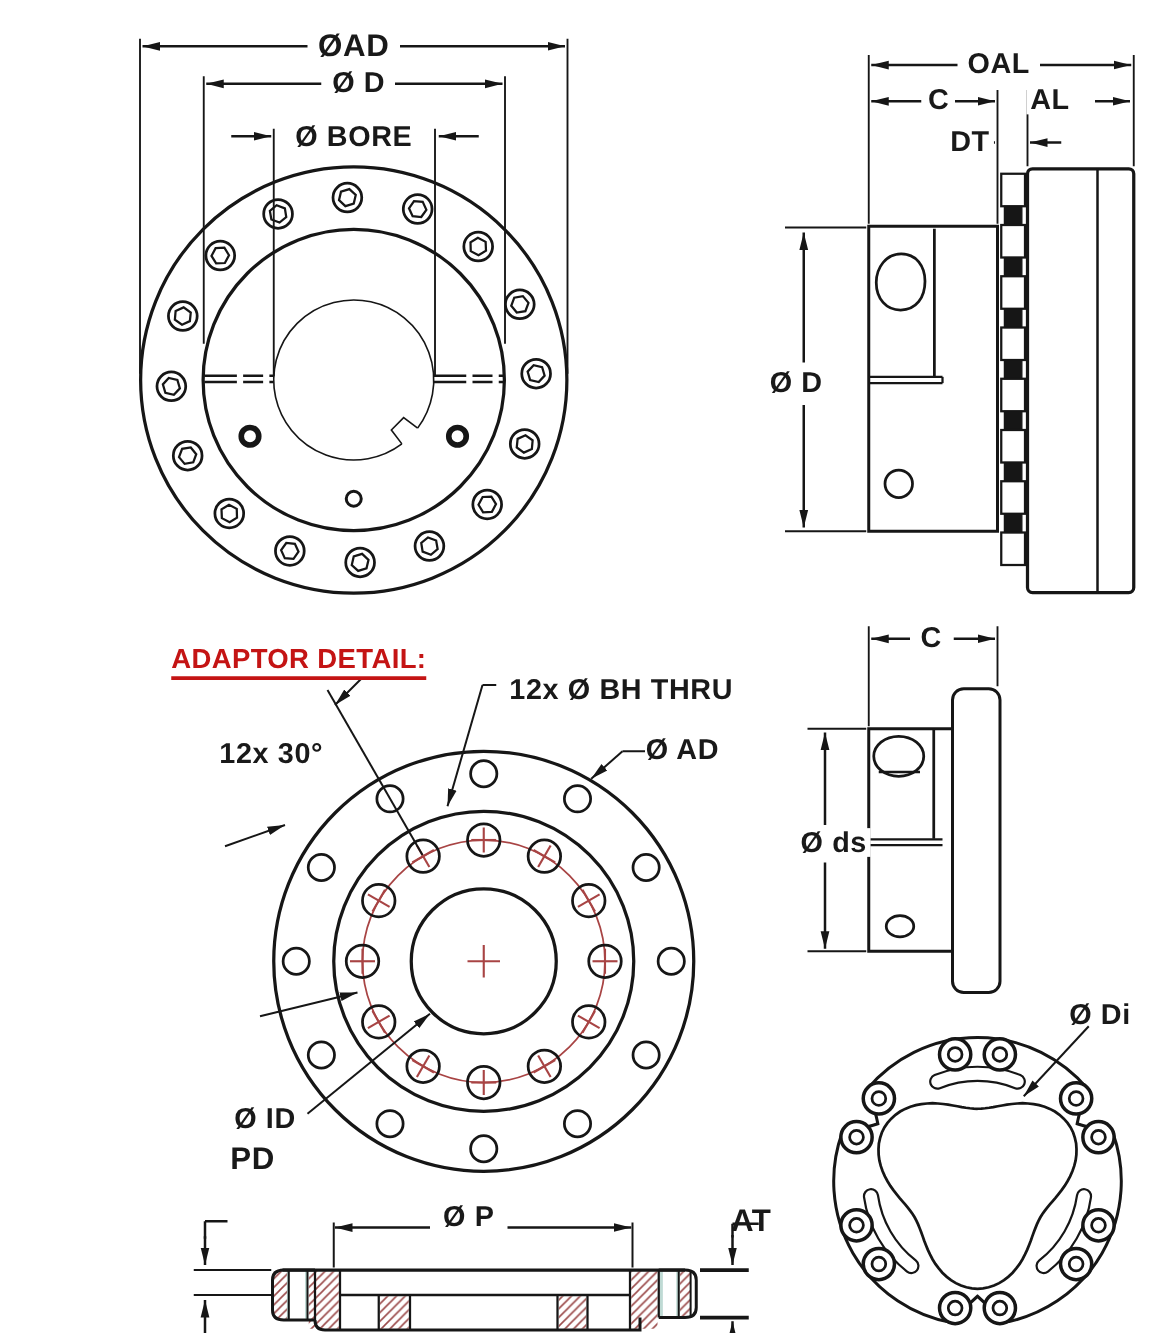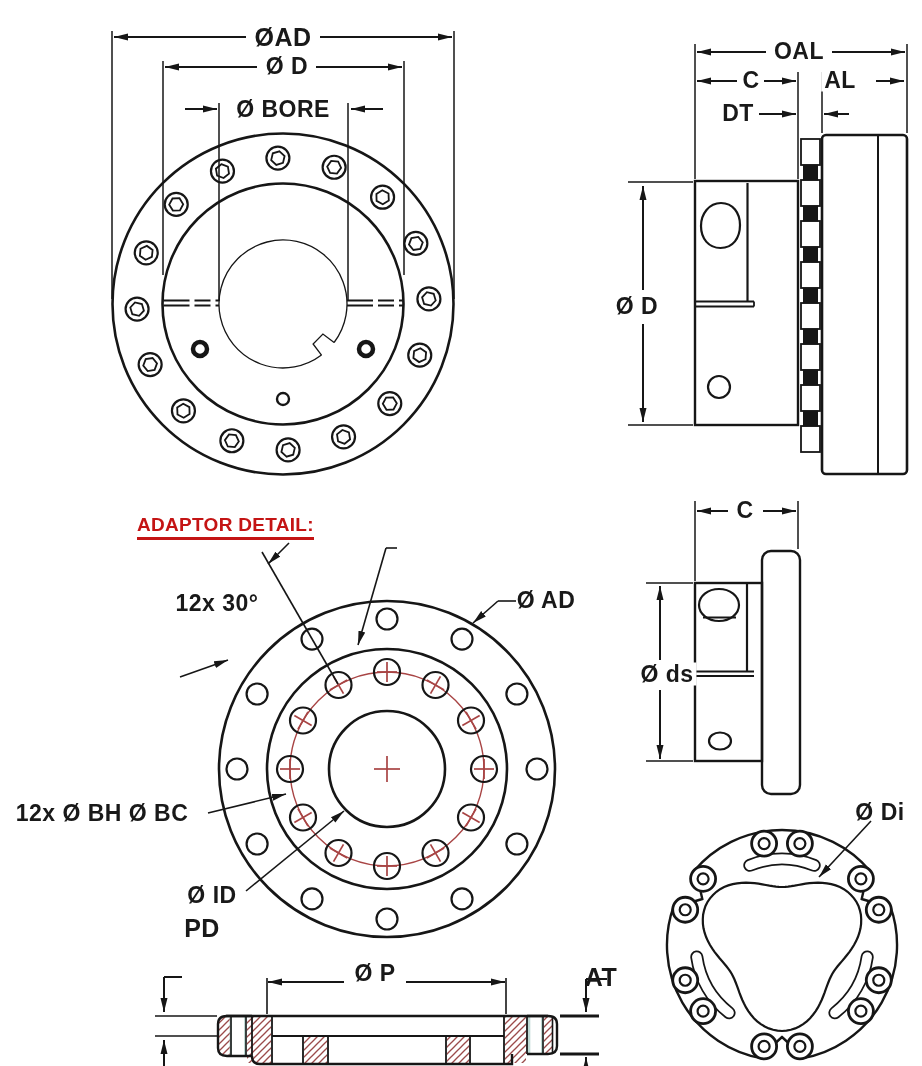--- a/index.html
+++ b/index.html
@@ -3,21 +3,21 @@
 <meta charset="utf-8">
 <style>
   html,body{margin:0;padding:0;background:#fff;}
   #page{position:relative;width:922px;height:1066px;background:#fff;overflow:hidden;
         font-family:"Liberation Sans",sans-serif;margin-top:24px;}
   svg{position:absolute;left:0;top:0;}
   .lbl{position:absolute;transform:translate(-50%,-50%);font-weight:bold;font-size:23px;
        color:#191919;white-space:nowrap;letter-spacing:.5px;line-height:1;}
   .bg{background:#fff;padding:0 3px;}
   .big{font-size:25px;}
-  .heading{position:absolute;font-weight:bold;font-size:19px;color:#c41414;
+  .heading{position:absolute;font-weight:bold;font-size:22px;color:#c41414;
            border-bottom:3px solid #c41414;padding-bottom:1px;white-space:nowrap;letter-spacing:.3px;}
 </style>
 </head>
 <body>
 
 <div id="page">
 
 <svg width="922" height="1066" viewBox="0 0 922 1066">
   <defs>
     <marker id="ah" viewBox="0 0 14 9" refX="14" refY="4.5" markerWidth="14" markerHeight="9" markerUnits="userSpaceOnUse" orient="auto-start-reverse">
@@ -343,27 +343,27 @@
   </g>
 </svg>
 
   <div class="lbl bg big" style="left:283px;top:13px">ØAD</div>
   <div class="lbl bg" style="left:287px;top:42px">Ø D</div>
   <div class="lbl bg" style="left:283px;top:85px">Ø BORE</div>
 
   <div class="lbl bg" style="left:799px;top:27px">OAL</div>
   <div class="lbl bg" style="left:751px;top:56px">C</div>
   <div class="lbl bg" style="left:840px;top:56px">AL</div>
-  <div class="lbl bg" style="left:738px;top:89px">DT</div>
+  <div class="lbl bg" style="left:776px;top:89px">DT</div>
   <div class="lbl bg" style="left:637px;top:282px">Ø D</div>
 
   <div class="heading" style="left:137px;top:490px">ADAPTOR DETAIL:</div>
+  <div class="lbl" style="left:497px;top:528px">12x Ø BH THRU</div>
   <div class="lbl" style="left:546px;top:576px">Ø AD</div>
   <div class="lbl" style="left:217px;top:579px">12x 30°</div>
-  <div class="lbl" style="left:102px;top:789px">12x Ø BH Ø BC</div>
   <div class="lbl" style="left:212px;top:871px">Ø ID</div>
 
   <div class="lbl bg" style="left:745px;top:486px">C</div>
   <div class="lbl bg" style="left:667px;top:650px">Ø ds</div>
 
   <div class="lbl" style="left:880px;top:788px">Ø Di</div>
 
   <div class="lbl big" style="left:202px;top:904px">PD</div>
   <div class="lbl bg" style="left:375px;top:949px">Ø P</div>
   <div class="lbl big" style="left:601px;top:953px">AT</div>

